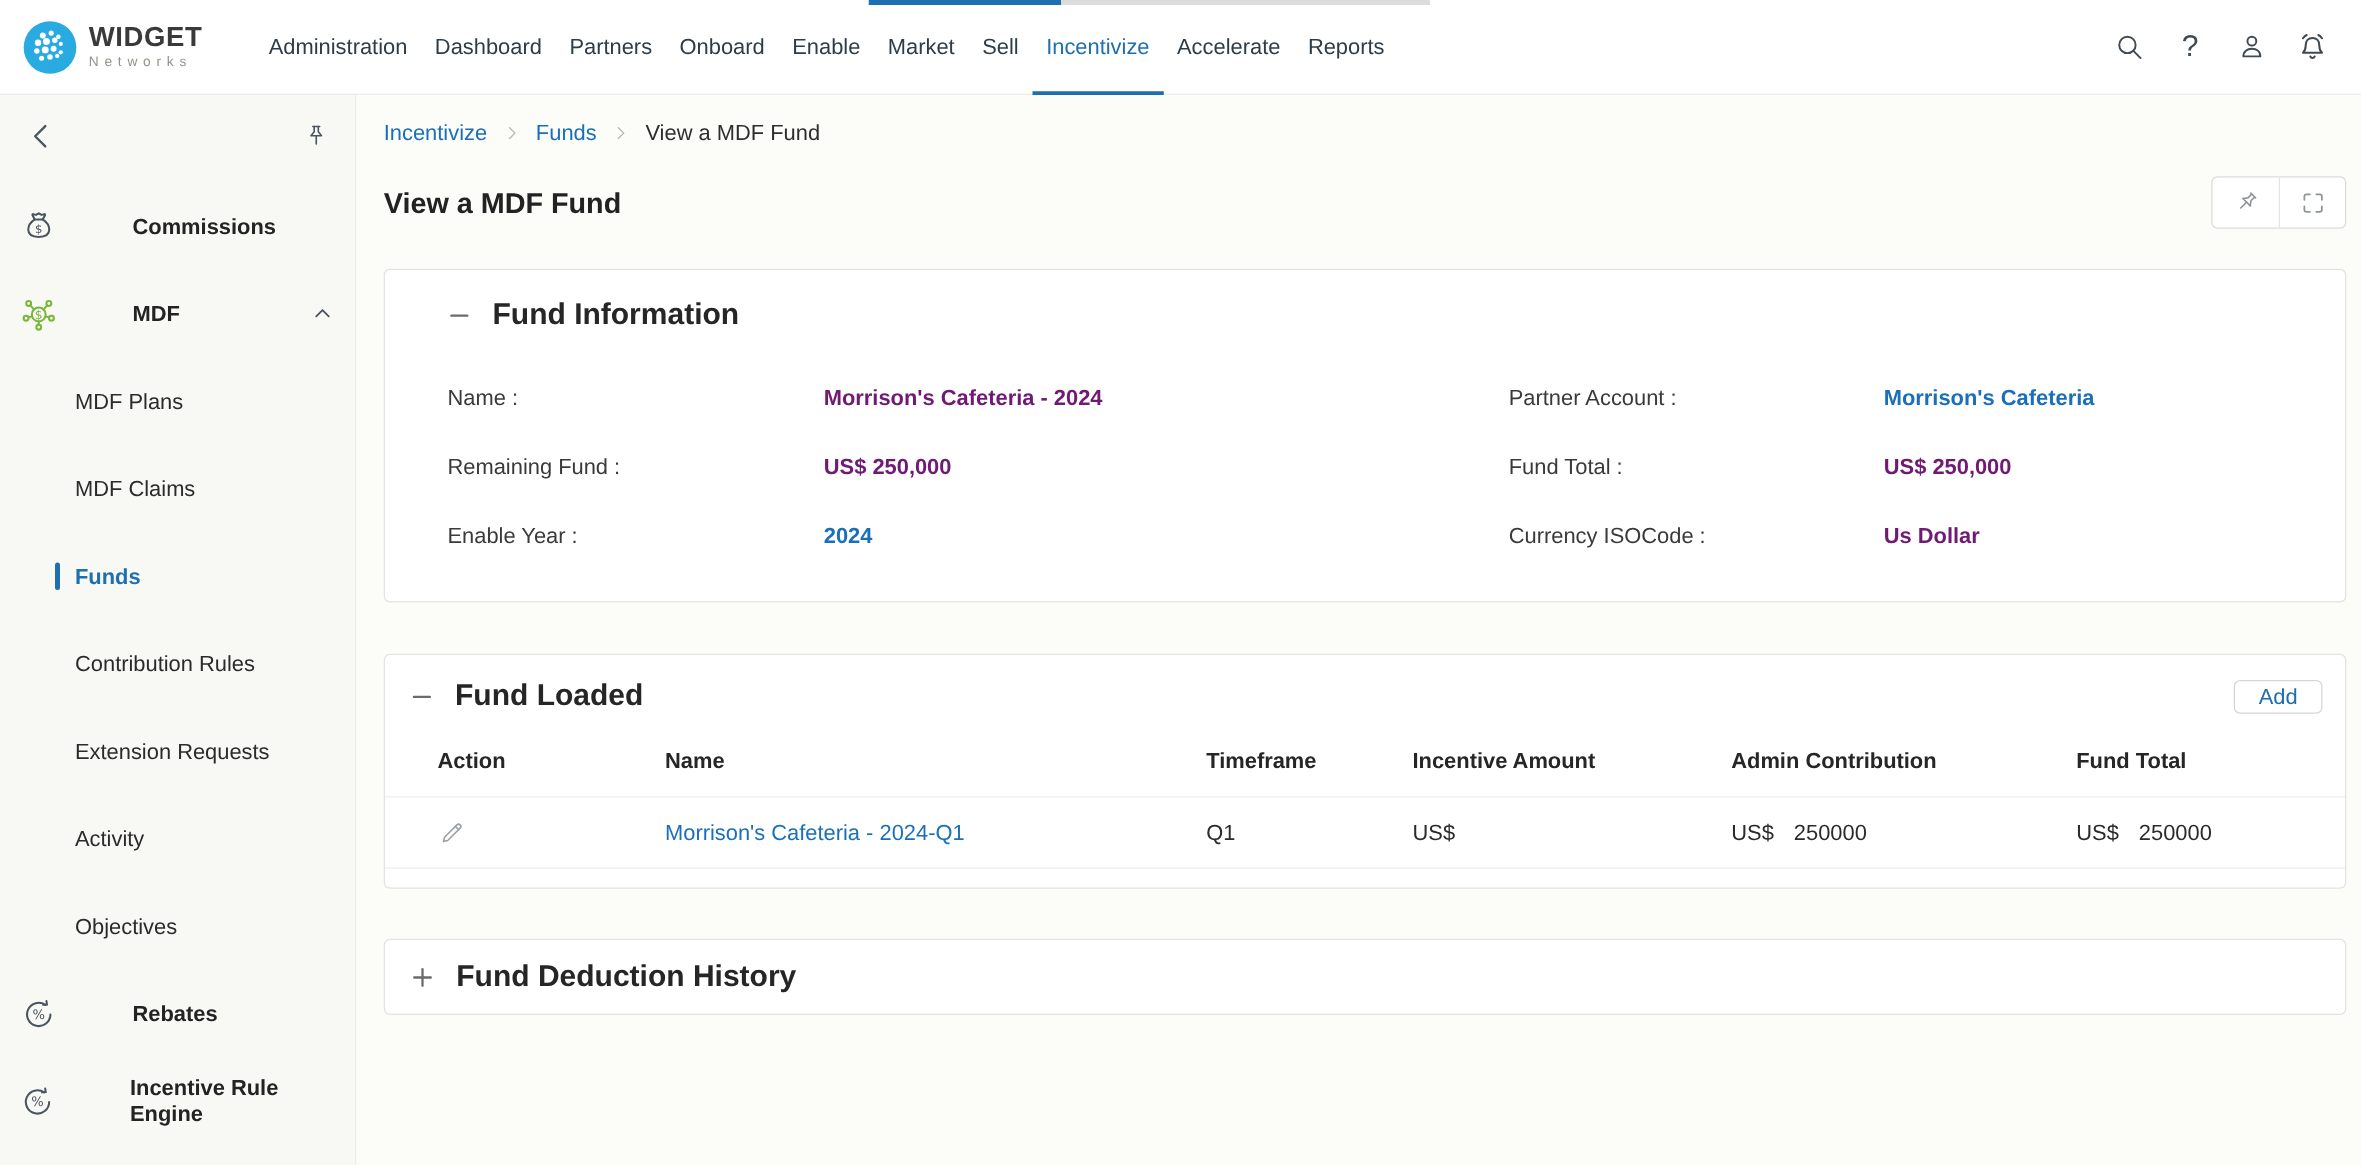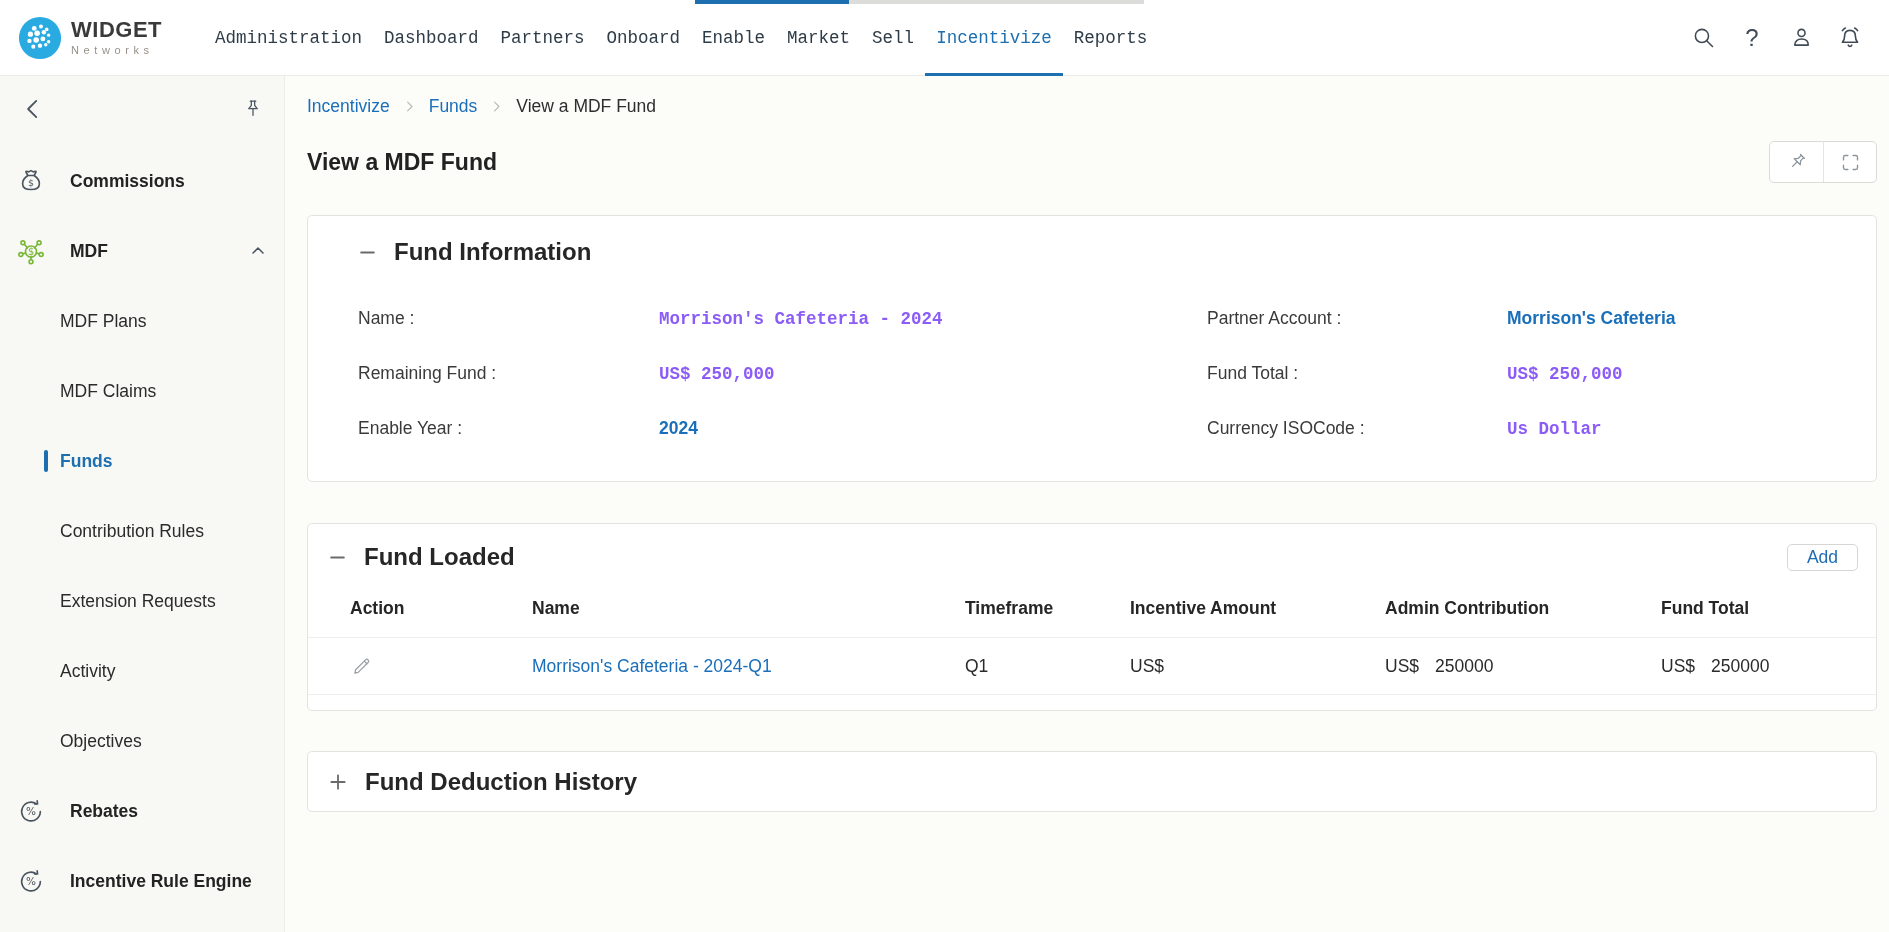--- a/index.html
+++ b/index.html
@@ -24,41 +24,40 @@
   }
   .logo { display:flex; align-items:center; gap:8px; margin-left:17px; cursor:pointer; }
   .logo-text { display:flex; flex-direction:column; line-height:1; }
   .logo-title { font-size:22px; font-weight:700; color:#3a3a3a; letter-spacing:.5px; }
   .logo-sub { font-size:11px; color:#97918a; letter-spacing:4.6px; margin-top:4px; }
   .main-nav { display:flex; align-items:stretch; margin-left:42px; height:76px; }
   .nav-item {
     display:flex; align-items:center; padding:0 11px; font-size:17.5px;
     color:#2e3c47; cursor:pointer; border-bottom:3px solid transparent;
     border-top:3px solid transparent;
-    font-family:Liberation Mono, monospace;
   }
   .nav-item.active { color:var(--accent,#1d6fb0); border-bottom-color:var(--accent,#1d6fb0); }
   .header-icons { margin-left:auto; margin-right:26px; display:flex; align-items:center; gap:23px; color:#3f4a54; }
   .hicon { width:26px; height:26px; display:flex; align-items:center; justify-content:center; cursor:pointer; }
   .qmark { font-size:24px; font-weight:400; color:#3f4a54; }
 
   
   .sidebar {
     position:absolute; top:76px; left:0; bottom:0; width:285px;
     background:#f8f8f5; border-right:1px solid #ececE9;
   }
   .sidebar-top { display:flex; justify-content:space-between; align-items:center; padding:20px 20px 0 20px; color:#4a5560; }
   .sidebar-top .sicon-btn { cursor:pointer; }
   .side-list { margin-top:24px; }
   .side-item {
     display:flex; align-items:center; height:70px; padding:0 16px; gap:24px;
     cursor:pointer; position:relative;
   }
   .side-item .ic { width:30px; display:flex; justify-content:center; color:#4a5560; }
-  .side-item .lbl { font-size:17.5px; font-weight:600; color:#232323; }
+  .side-item .lbl { font-size:17.5px; font-weight:600; color:#232323;margin-left:36px; }
   .side-item .chev { margin-left:auto; color:#4a5560; }
   .side-sub {
     display:flex; align-items:center; height:70px; padding-left:60px;
     font-size:17.5px; color:#2b2b2b; cursor:pointer; position:relative;
   }
   .side-sub.active { color:var(--accent,#1d6fb0); font-weight:600; }
   .side-sub.active::before {
     content:""; position:absolute; left:44px; width:4px; height:22px;
     background:var(--accent,#1d6fb0); border-radius:2px;
   }
@@ -98,21 +97,21 @@
   .panel-head { display:flex; align-items:center; gap:17px; }
   .panel-title { font-size:24px; font-weight:600; color:#262626; }
   .collapse-ic { color:#6b6b6b; display:flex; cursor:pointer; }
 
   .panel-info { margin-top:33px; height:267px; padding:22px 50px; }
   .fields {
     margin-top:42px; display:grid; grid-template-columns:301px 548px 300px 1fr;
     row-gap:34px; font-size:17.5px; align-items:center;
   }
   .f-label { color:#3a3a3a; }
-  .v-bold { font-weight:700; color:#8b5cf6;font-family:Liberation Mono, monospace; }
+  .v-bold { font-weight:700; color:#701a75; }
   .v-link { color:var(--link,#1a6fba); font-weight:600; cursor:pointer; }
 
   .panel-loaded { margin-top:41px; height:188px; }
   .loaded-head { display:flex; align-items:center; height:56px; padding:10px 18px 0 20px; }
   .add-btn {
     margin-left:auto; width:71px; height:27px; display:flex; align-items:center; justify-content:center;
     background:#fff; border:1px solid #d6d6d3; border-radius:5px;
     color:#1f6cb0; font-size:17.5px; cursor:pointer;
   }
   .tbl-head, .tbl-row {
@@ -164,20 +163,21 @@
 
   <nav class="main-nav">
     <span class="nav-item">Administration</span>
     <span class="nav-item">Dashboard</span>
     <span class="nav-item">Partners</span>
     <span class="nav-item">Onboard</span>
     <span class="nav-item">Enable</span>
     <span class="nav-item">Market</span>
     <span class="nav-item">Sell</span>
     <span class="nav-item active">Incentivize</span>
+    <span class="nav-item">Accelerate</span>
     <span class="nav-item">Reports</span>
   </nav>
 
   <div class="header-icons">
     <span class="hicon">
       <svg width="25" height="25" viewBox="0 0 24 24" fill="none" stroke="currentColor" stroke-width="1.5" stroke-linecap="round" aria-hidden="true">
         <circle cx="10.5" cy="10.5" r="6.3"></circle>
           <line x1="15.3" y1="15.3" x2="20.6" y2="20.6"></line>
       </svg>
     </span>

